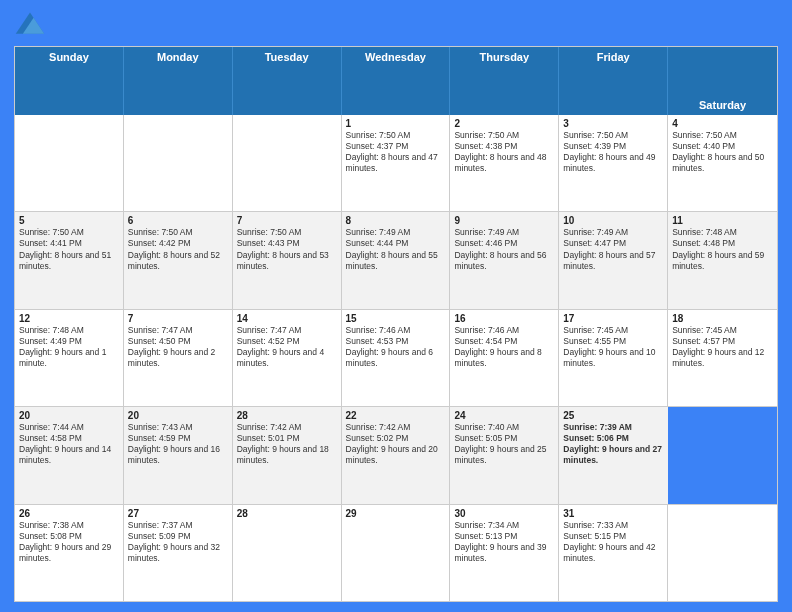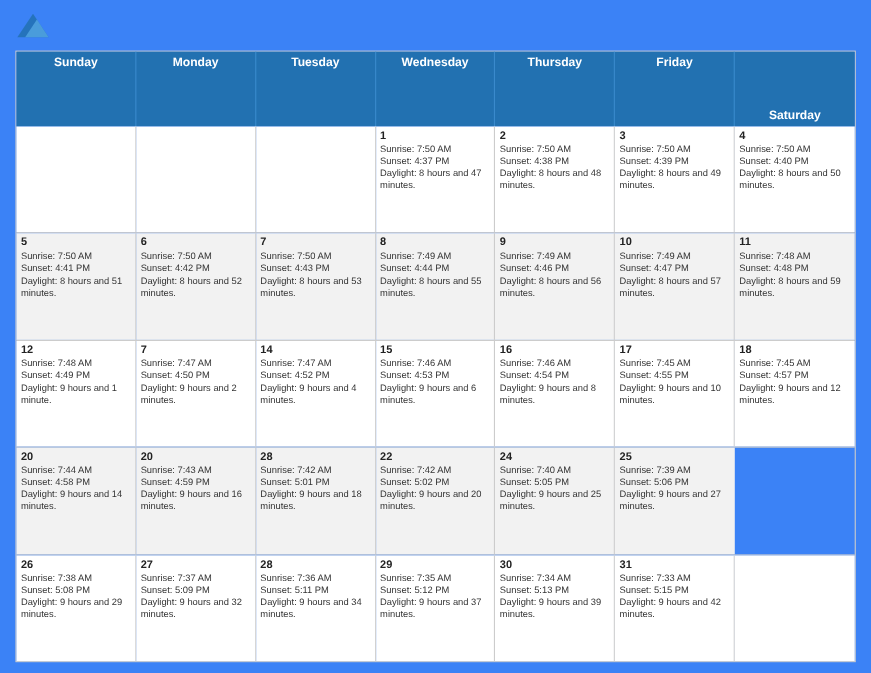--- a/index.html
+++ b/index.html
@@ -294,49 +294,43 @@
 Daylight: 9 hours and 20 minutes.</div>
           </div>
           <div class="cal-cell alt-row">
             <span class="day-num">24</span>
             <div class="cell-text" style="white-space: pre-line;">Sunrise: 7:40 AM
 Sunset: 5:05 PM
 Daylight: 9 hours and 25 minutes.</div>
           </div>
           <div class="cal-cell alt-row">
             <span class="day-num">25</span>
-            <div class="cell-text" style="white-space: pre-line;">Sunrise: 7:39 AM
+            <div class="cell-text" style="white-space: pre-line; font-weight: bold;">Sunrise: 7:39 AM
 Sunset: 5:06 PM
 Daylight: 9 hours and 27 minutes.</div>
           </div>
         </div>
         <div class="cal-row">
           <div class="cal-cell">
             <span class="day-num">26</span>
             <div class="cell-text" style="white-space: pre-line;">Sunrise: 7:38 AM
 Sunset: 5:08 PM
 Daylight: 9 hours and 29 minutes.</div>
           </div>
           <div class="cal-cell">
             <span class="day-num">27</span>
             <div class="cell-text" style="white-space: pre-line;">Sunrise: 7:37 AM
 Sunset: 5:09 PM
 Daylight: 9 hours and 32 minutes.</div>
           </div>
           <div class="cal-cell">
             <span class="day-num">28</span>
-            <div class="cell-text" style="white-space: pre-line;">Sunrise: 7:36 AM
-Sunset: 5:11 PM
-Daylight: 9 hours and 34 minutes.</div>
           </div>
           <div class="cal-cell">
             <span class="day-num">29</span>
-            <div class="cell-text" style="white-space: pre-line;">Sunrise: 7:35 AM
-Sunset: 5:12 PM
-Daylight: 9 hours and 37 minutes.</div>
           </div>
           <div class="cal-cell">
             <span class="day-num">30</span>
             <div class="cell-text" style="white-space: pre-line;">Sunrise: 7:34 AM
 Sunset: 5:13 PM
 Daylight: 9 hours and 39 minutes.</div>
           </div>
           <div class="cal-cell">
             <span class="day-num">31</span>
             <div class="cell-text" style="white-space: pre-line;">Sunrise: 7:33 AM

